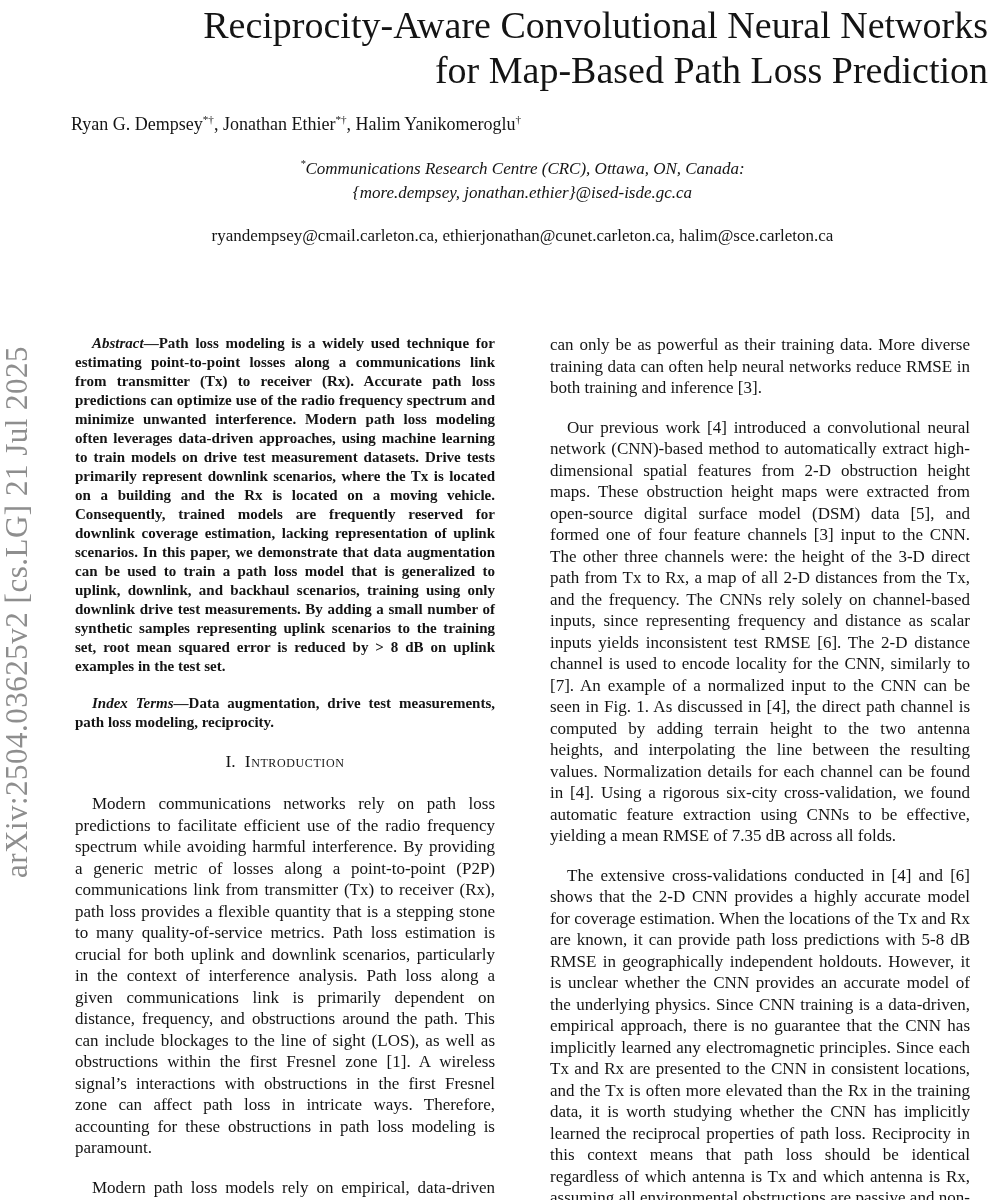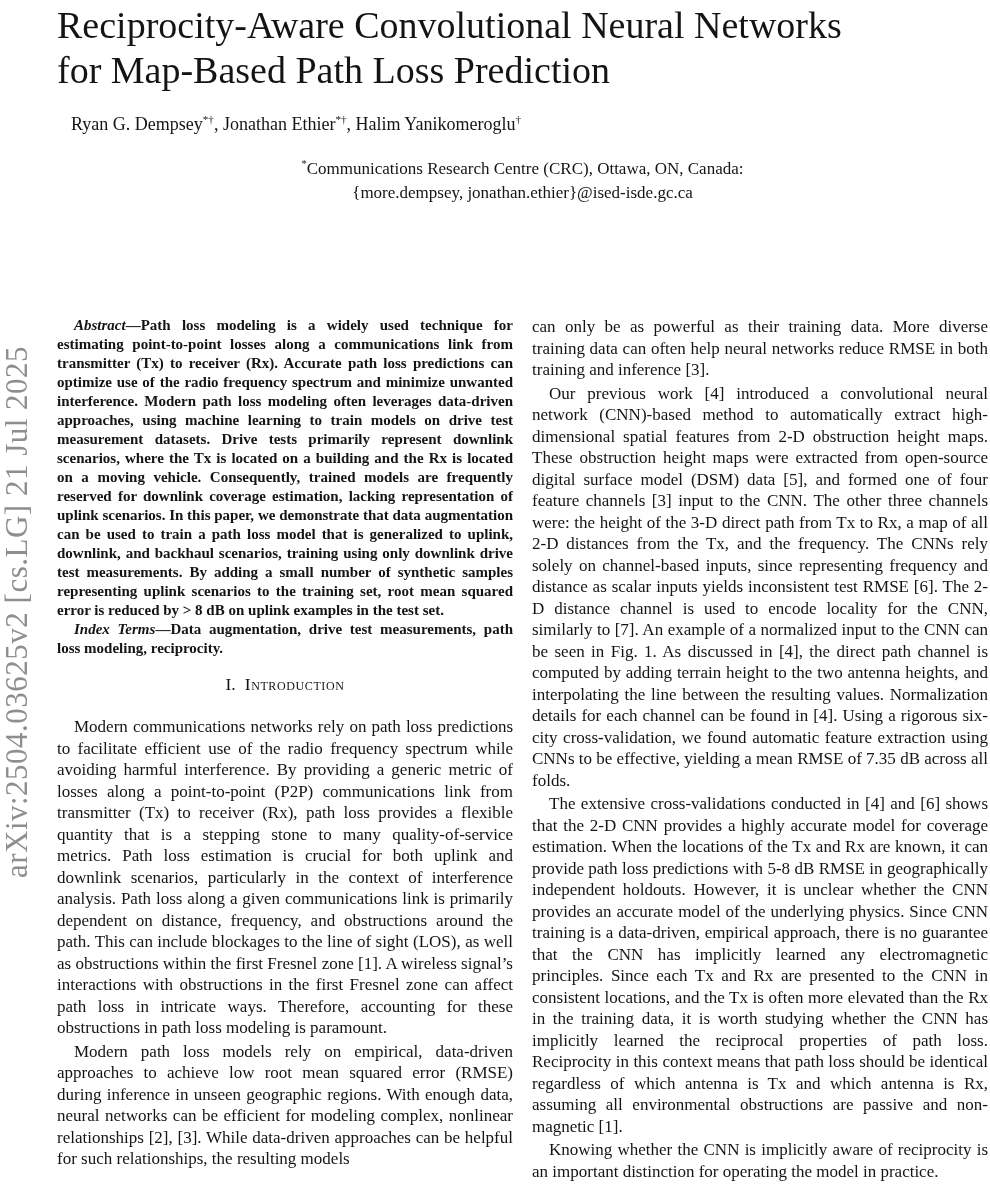--- a/index.html
+++ b/index.html
@@ -25,21 +25,21 @@
     color: #8e8e8e;
   }
 
   
   .title {
     position: absolute;
     top: 3px;
     left: 57px;
     width: 931px;
     margin: 0;
-    text-align: left;
+    text-align: right;
     font-size: 38px;
     line-height: 45px;
     font-weight: normal;
   }
   .authors {
     position: absolute;
     top: 112px;
     left: 71px;
     width: 931px;
     font-size: 18px;
@@ -51,33 +51,33 @@
     line-height: 0;
   }
   .affil {
     position: absolute;
     left: 57px;
     width: 931px;
     text-align: center;
     font-size: 17px;
     line-height: 24px;
   }
-  .affil-1 { top: 157px; }
+  .affil-1 { top: 157px; font-style: italic; }
   .affil-2 { top: 224px; }
 
   
   .col {
     position: absolute;
     top: 316px;
     width: 456px;
   }
   .col-left  { left: 57px; }
   .col-right { left: 532px; }
 
-  p { margin: 0; }
+  p { margin: 18px; }
 
   .abstract {
     font-size: 15px;
     line-height: 19px;
     font-weight: bold;
     text-align: justify;
     text-indent: 17px;
   }
   .lead-label { font-style: italic; }
 
@@ -117,20 +117,21 @@
   <div class="authors">
     <span><span>Ryan G. Dempsey</span><sup>*†</sup><span>, </span></span><span><span>Jonathan Ethier</span><sup>*†</sup><span>, </span></span><span><span>Halim Yanikomeroglu</span><sup>†</sup></span>
   </div>
 
   <div class="affil affil-1">
     <div><sup>*</sup><span>Communications Research Centre (CRC), Ottawa, ON, Canada:</span></div>
     <div>{more.dempsey, jonathan.ethier}@ised-isde.gc.ca</div>
   </div>
 
   <div class="affil affil-2">
+    <div>ryandempsey@cmail.carleton.ca, ethierjonathan@cunet.carleton.ca, halim@sce.carleton.ca</div>
   </div>
 
   <div class="col col-left">
     <p class="abstract"><span class="lead-label">Abstract</span><span>—</span><span>Path loss modeling is a widely used technique for estimating point-to-point losses along a communications link from transmitter (Tx) to receiver (Rx). Accurate path loss predictions can optimize use of the radio frequency spectrum and minimize unwanted interference. Modern path loss modeling often leverages data-driven approaches, using machine learning to train models on drive test measurement datasets. Drive tests primarily represent downlink scenarios, where the Tx is located on a building and the Rx is located on a moving vehicle. Consequently, trained models are frequently reserved for downlink coverage estimation, lacking representation of uplink scenarios. In this paper, we demonstrate that data augmentation can be used to train a path loss model that is generalized to uplink, downlink, and backhaul scenarios, training using only downlink drive test measurements. By adding a small number of synthetic samples representing uplink scenarios to the training set, root mean squared error is reduced by &gt; 8 dB on uplink examples in the test set.</span></p>
 
     <p class="abstract"><span class="lead-label">Index Terms</span><span>—</span><span>Data augmentation, drive test measurements, path loss modeling, reciprocity.</span></p>
 
     <h2 class="section-heading"><span class="sec-num">I.</span><span class="sc">Introduction</span></h2>
 
     <p class="body-par indent">Modern communications networks rely on path loss predictions to facilitate efficient use of the radio frequency spectrum while avoiding harmful interference. By providing a generic metric of losses along a point-to-point (P2P) communications link from transmitter (Tx) to receiver (Rx), path loss provides a flexible quantity that is a stepping stone to many quality-of-service metrics. Path loss estimation is crucial for both uplink and downlink scenarios, particularly in the context of interference analysis. Path loss along a given communications link is primarily dependent on distance, frequency, and obstructions around the path. This can include blockages to the line of sight (LOS), as well as obstructions within the first Fresnel zone [1]. A wireless signal’s interactions with obstructions in the first Fresnel zone can affect path loss in intricate ways. Therefore, accounting for these obstructions in path loss modeling is paramount.</p>

